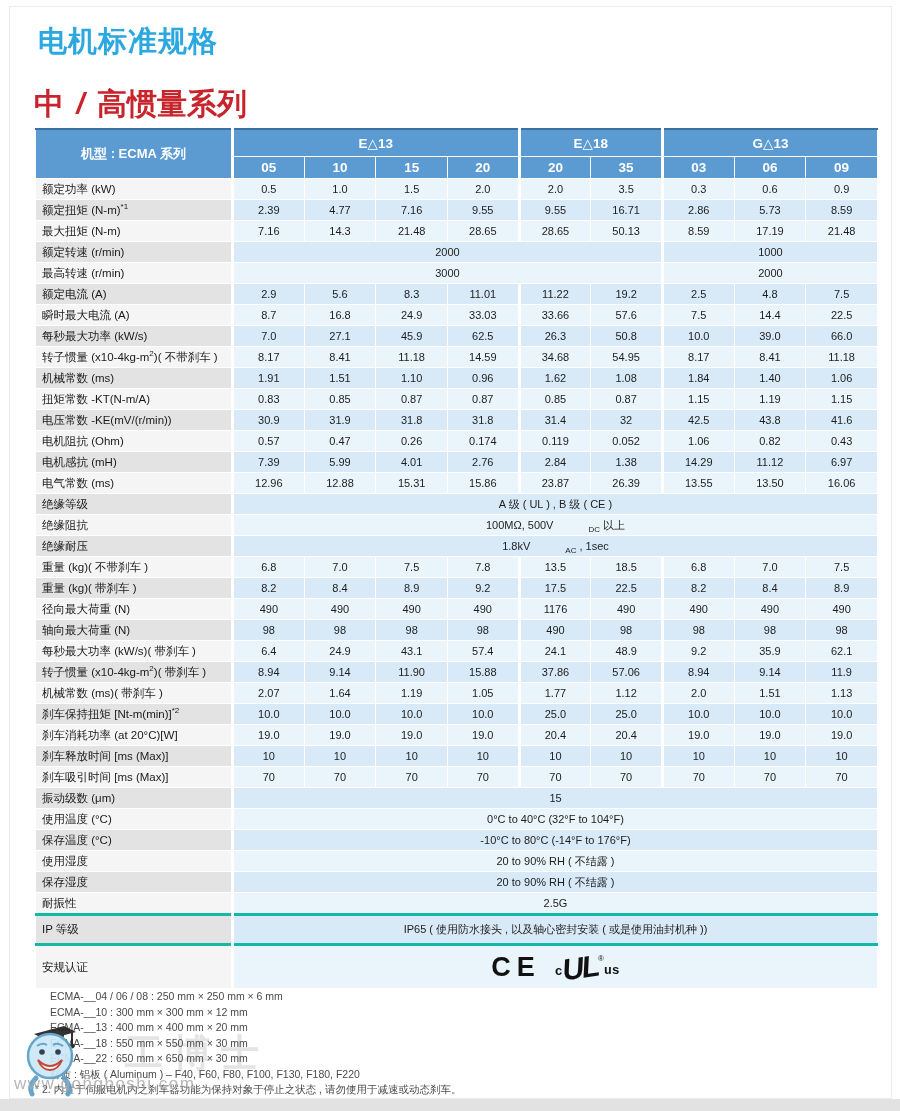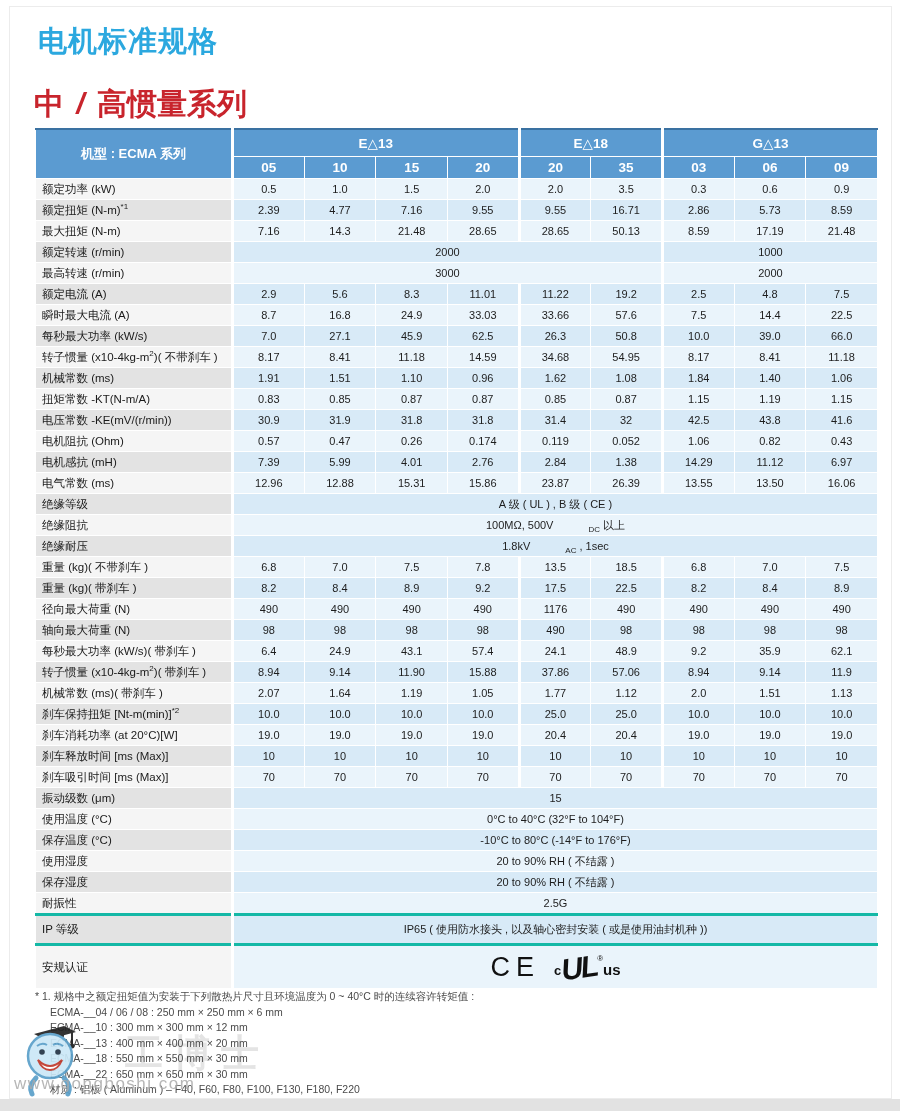--- a/index.html
+++ b/index.html
@@ -55,27 +55,27 @@
   tr.even td.val { background:var(--row-blue-dark,#D8EAF7); }
   .ds { border-left:3px solid #fff !important; }
   .gs { border-left:3px solid #fff !important; }
   tr.tall td { height:27px; border-top:3px solid #14b8a6; }
   tr.logos-row td { height:42px; }
   sup { font-size:8px; vertical-align:super; line-height:0; }
   sub { font-size:8px; vertical-align:sub; line-height:0;padding-left:35px; }
 
   
   .cert-logos { display:inline-flex; align-items:center; gap:14px; color:#111; }
-  .ce-mark { font-size:27px; font-weight:normal; letter-spacing:6px;text-align:right; }
+  .ce-mark { font-size:27px; font-weight:bold; letter-spacing:6px;text-align:right; }
   .ul-wrap { display:inline-flex; align-items:flex-end; }
   .ul-c { font-size:13px; font-weight:bold; padding-bottom:3px; }
   .ul-main { font-size:30px; font-weight:900; font-style:italic; letter-spacing:-2px;
              display:inline-block; transform:rotate(-8deg); line-height:0.9; }
   .ul-reg { font-size:8px; align-self:flex-start; }
-  .ul-us { font-size:15px; font-weight:bold; padding-bottom:3px; }
+  .ul-us { font-size:13px; font-weight:bold; padding-bottom:3px;font-family:Liberation Mono, monospace; }
 
   
   .footnotes {
     position:absolute; left:35px; top:989px; font-size:10.5px; color:#4a4a4a;
     line-height:15.5px;
   }
   .footnotes .indent { padding-left:15px; }
 
   
   .mascot { position:absolute; left:6px; top:1020px; opacity:0.92; }
@@ -481,21 +481,20 @@
               <span class="ul-main">UL</span>
               <span class="ul-reg">®</span>
               <span class="ul-us">us</span>
             </span>
           </span></td>
       </tr>
     </tbody>
 </table>
 
 <div class="footnotes">
-  <div>* 1. 规格中之额定扭矩值为安装于下列散热片尺寸且环境温度为 0 ~ 40°C 时的连续容许转矩值 :</div>
   <div class="indent">ECMA-__04 / 06 / 08 : 250 mm × 250 mm × 6 mm</div>
   <div class="indent">ECMA-__10 : 300 mm × 300 mm × 12 mm</div>
   <div class="indent">ECMA-__13 : 400 mm × 400 mm × 20 mm</div>
   <div class="indent">ECMA-__18 : 550 mm × 550 mm × 30 mm</div>
   <div class="indent">ECMA-__22 : 650 mm × 650 mm × 30 mm</div>
   <div class="indent">材质 : 铝板 ( Aluminum ) – F40, F60, F80, F100, F130, F180, F220</div>
   <div>* 2. 内置于伺服电机内之刹车器功能为保持对象于停止之状态 , 请勿使用于减速或动态刹车。</div>
 </div>
 
 <div class="ghost-watermark">工博士</div>

